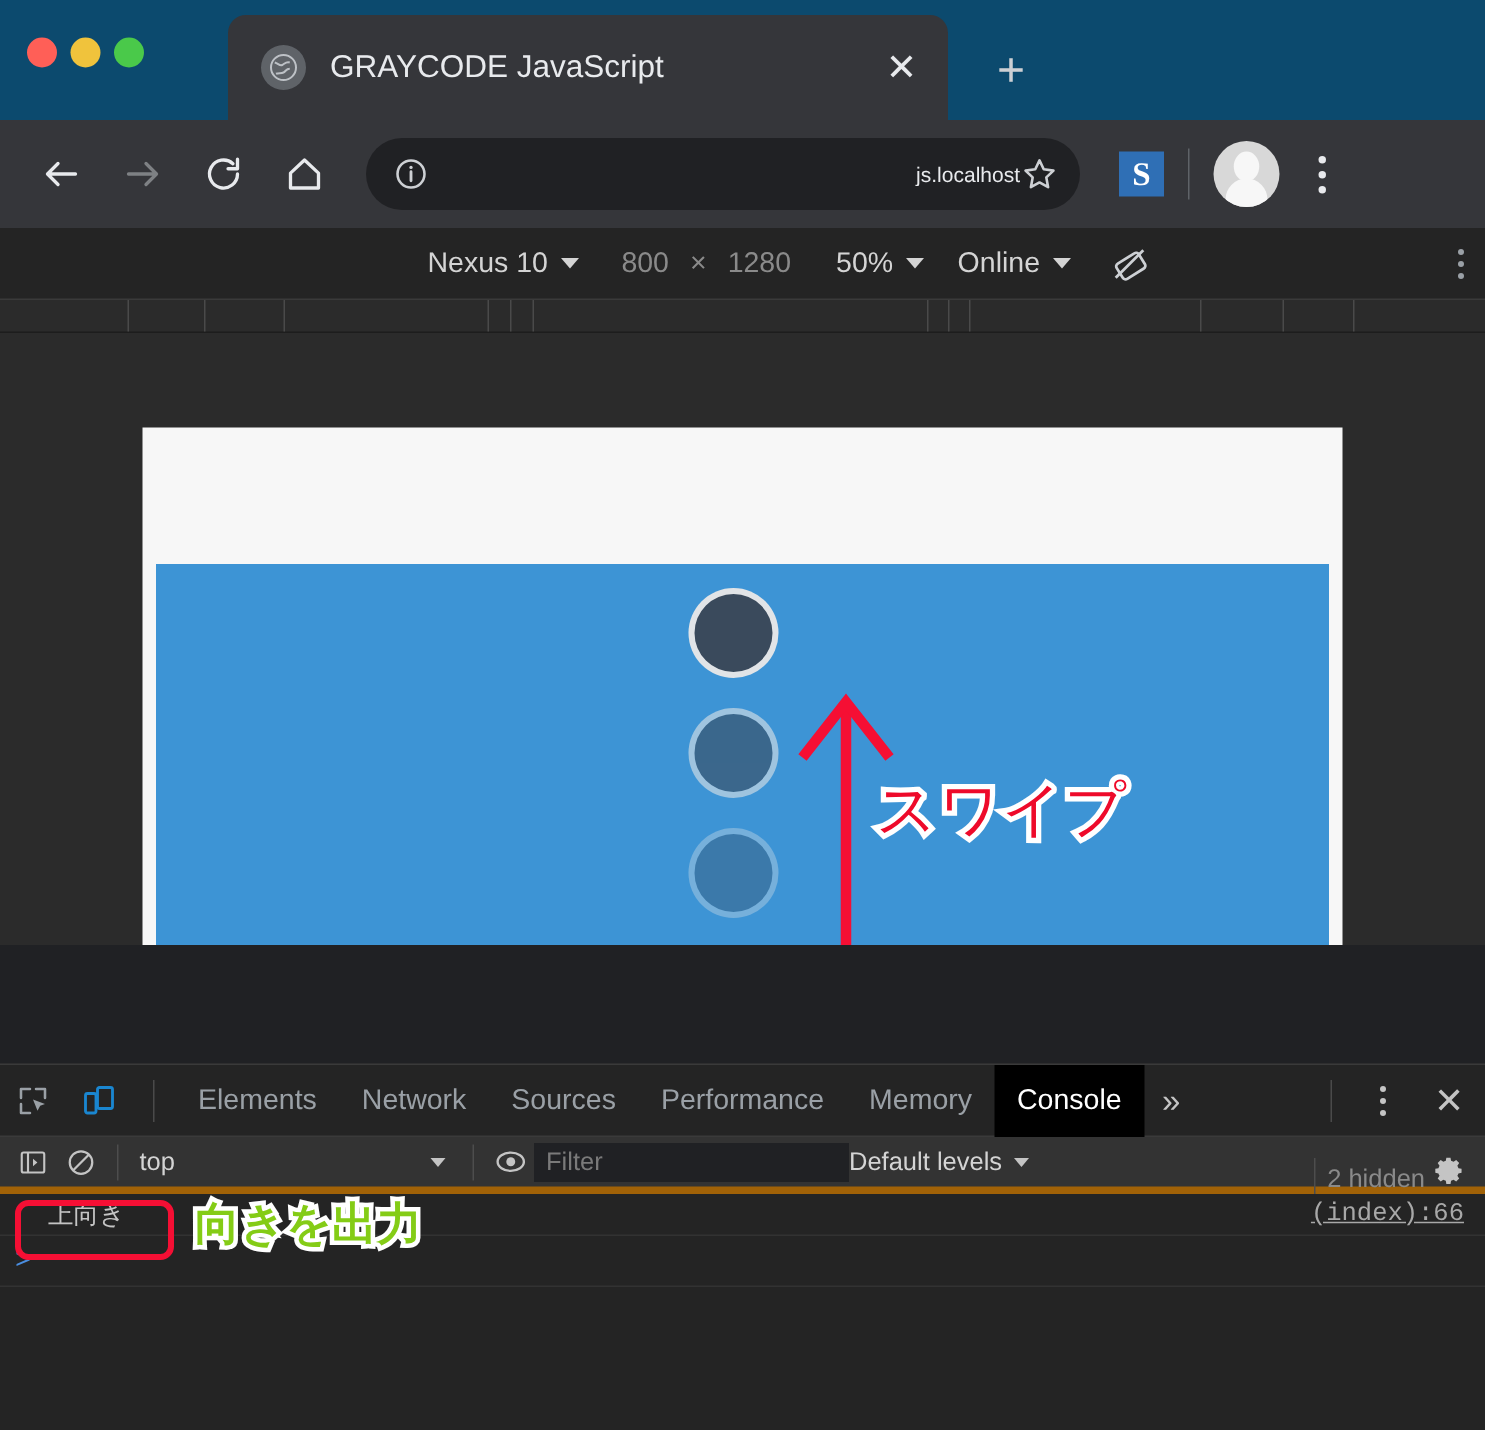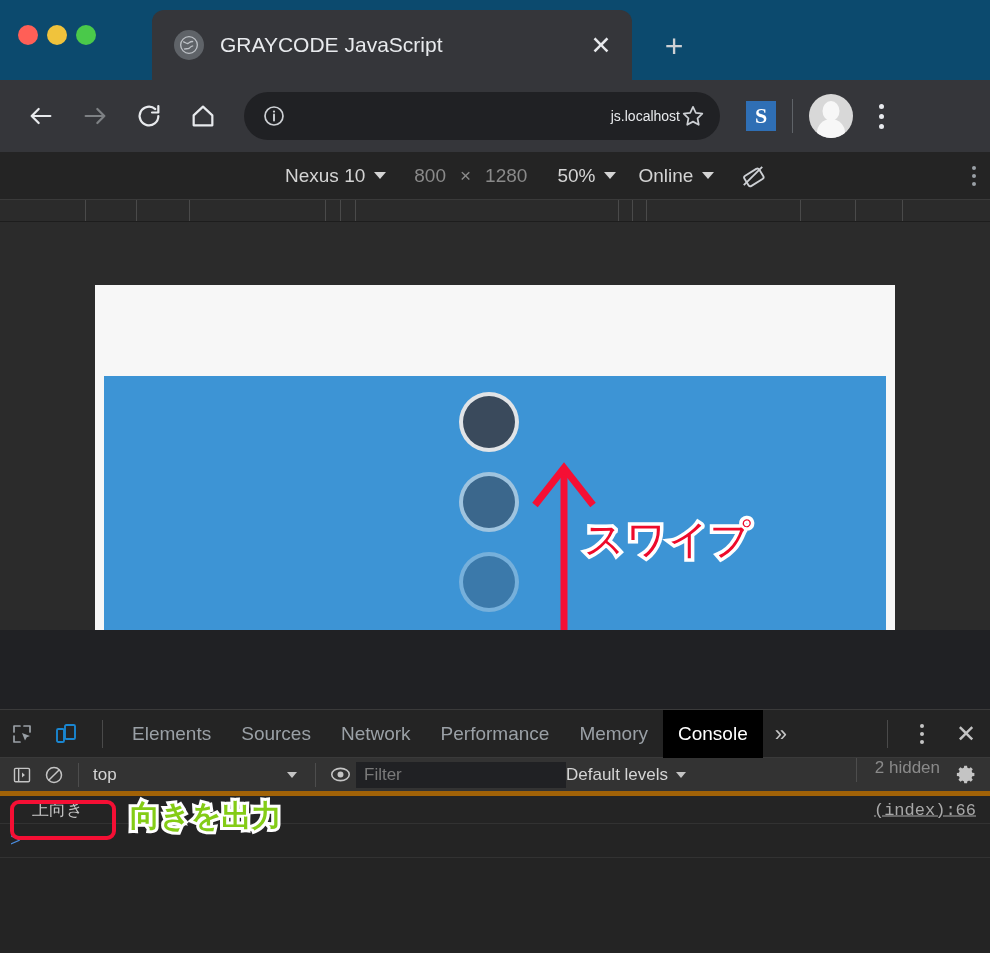--- a/index.html
+++ b/index.html
@@ -369,21 +369,21 @@
   .cb-levels { display:flex; align-items:center; color:#d4d4d4; }
   .cb-levels .caret-s {
     margin-left: 8px;
     width:0;height:0;
     border-left: 5px solid transparent;
     border-right: 5px solid transparent;
     border-top: 6px solid #c4c4c4;
   }
   .cb-right {
     position: absolute; right: 8px; top: 0; height: 38px;
-    display: flex; align-items: flex-start; gap: 10px;
+    display: flex; align-items: flex-end; 
   }
   .cb-hidden { color: #8a8a8a; font-size: 17px; }
 
   
   .console-body { position: relative; background: #242424; height: 158px; }
   .console-msg {
     height: 28px;
     border-bottom: 1px solid #323232;
     display: flex;
     align-items: center;
@@ -584,22 +584,22 @@
     </div>
     <div class="dt-icon-btn">
       <svg width="24" height="24" viewBox="0 0 24 24">
         <rect x="3" y="7" width="7" height="13" rx="1.3" fill="none" stroke="#1a86d0" stroke-width="1.9"></rect>
         <rect x="11" y="3" width="10" height="14" rx="1.3" fill="none" stroke="#1a86d0" stroke-width="1.9"></rect>
       </svg>
     </div>
     <div class="dt-sep"></div>
 
     <div class="dt-tab">Elements</div>
+    <div class="dt-tab">Network</div>
     <div class="dt-tab">Sources</div>
-    <div class="dt-tab">Network</div>
     <div class="dt-tab">Performance</div>
     <div class="dt-tab">Memory</div>
     <div class="dt-tab active">Console</div>
     <div class="dt-more">»</div>
 
     <div class="dt-right">
       <div class="dt-sep"></div>
       <div class="dt-kebab">
           <i></i>
           <i></i>

